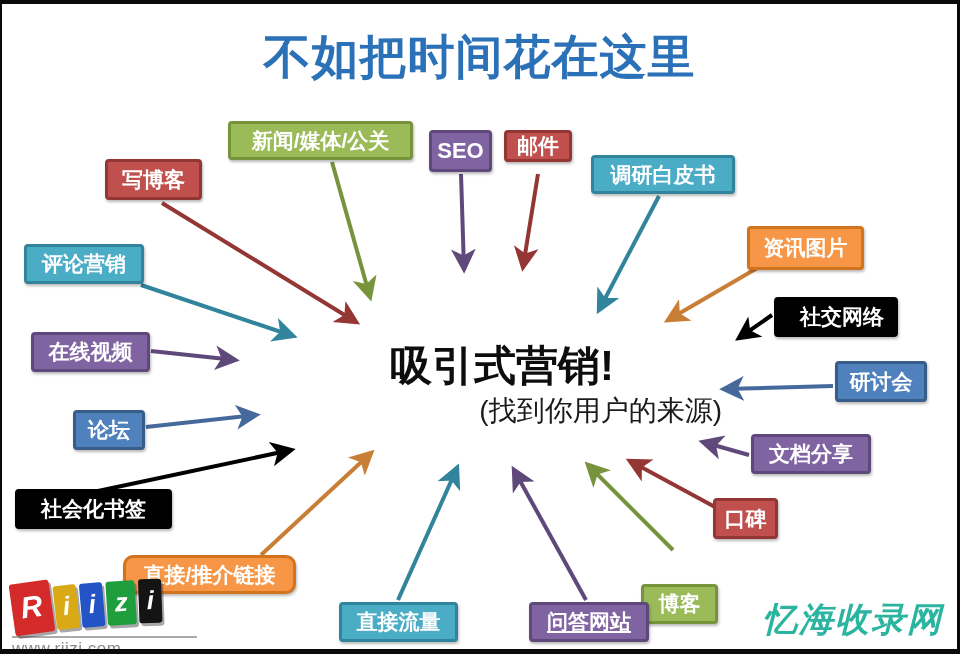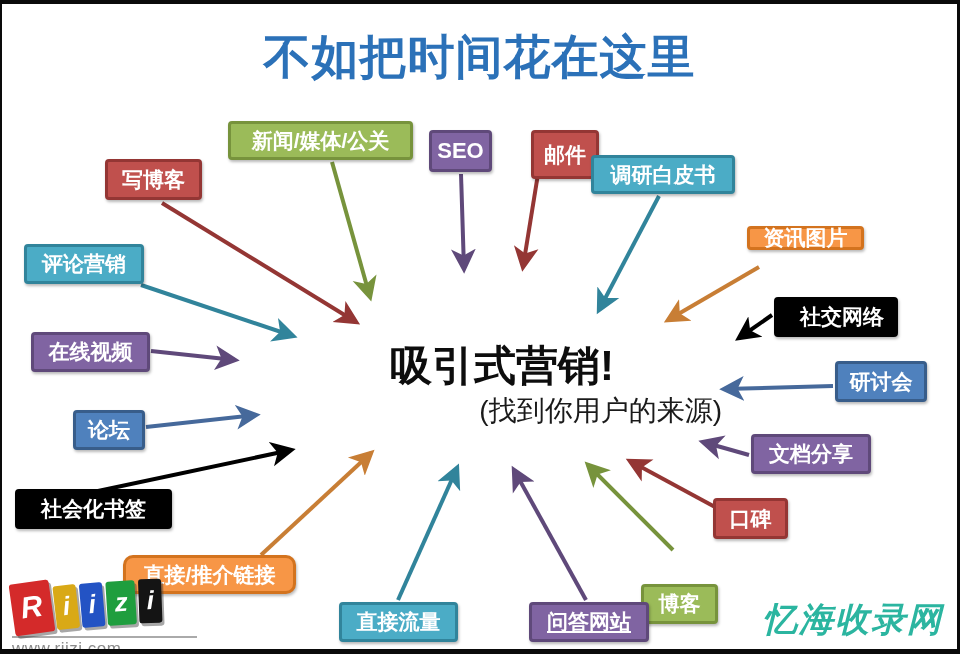--- a/index.html
+++ b/index.html
@@ -99,27 +99,27 @@
       <line x1="96" y1="487" x2="289" y2="446" stroke="#000000" stroke-width="4" marker-end="url(#head-black)"></line>
       <line x1="144" y1="423" x2="254" y2="411" stroke="#46699B" stroke-width="4" marker-end="url(#head-blue)"></line>
       <line x1="149" y1="347" x2="233" y2="356" stroke="#5F497A" stroke-width="4" marker-end="url(#head-purple)"></line>
       <line x1="139" y1="281" x2="291" y2="332" stroke="#31849B" stroke-width="4" marker-end="url(#head-teal)"></line>
     </svg>
 
   <div id="nodes">
       <div class="node" style="left: 103px; top: 155px; width: 97px; height: 41px; background: rgb(192, 80, 77); border-color: rgb(148, 54, 52);">写博客</div>
       <div class="node" style="left: 226px; top: 117px; width: 185px; height: 39px; background: rgb(155, 187, 89); border-color: rgb(119, 147, 60);">新闻/媒体/公关</div>
       <div class="node" style="left: 427px; top: 126px; width: 63px; height: 42px; background: rgb(128, 100, 162); border-color: rgb(95, 73, 122); font-size: 22px;">SEO</div>
-      <div class="node" style="left: 502px; top: 126px; width: 68px; height: 49px; background: rgb(192, 80, 77); border-color: rgb(148, 54, 52); margin-left: 27px;">邮件</div>
+      <div class="node" style="left: 502px; top: 126px; width: 68px; height: 32px; background: rgb(192, 80, 77); border-color: rgb(148, 54, 52);">邮件</div>
       <div class="node" style="left: 589px; top: 151px; width: 144px; height: 39px; background: rgb(75, 172, 198); border-color: rgb(49, 132, 155);">调研白皮书</div>
-      <div class="node" style="left: 745px; top: 222px; width: 117px; height: 24px; background: rgb(247, 150, 70); border-color: rgb(211, 115, 30);">资讯图片</div>
+      <div class="node" style="left: 745px; top: 222px; width: 117px; height: 44px; background: rgb(247, 150, 70); border-color: rgb(211, 115, 30);">资讯图片</div>
       <div class="node" style="left: 772px; top: 293px; width: 124px; height: 40px; background: rgb(0, 0, 0); border-color: rgb(0, 0, 0); padding-left: 12px;">社交网络</div>
       <div class="node" style="left: 833px; top: 357px; width: 92px; height: 41px; background: rgb(79, 129, 189); border-color: rgb(56, 93, 138);">研讨会</div>
       <div class="node" style="left: 749px; top: 430px; width: 120px; height: 40px; background: rgb(128, 100, 162); border-color: rgb(95, 73, 122);">文档分享</div>
-      <div class="node" style="left: 711px; top: 494px; width: 75px; height: 41px; background: rgb(192, 80, 77); border-color: rgb(148, 54, 52);">口碑</div>
+      <div class="node" style="left: 711px; top: 494px; width: 65px; height: 41px; background: rgb(192, 80, 77); border-color: rgb(148, 54, 52);">口碑</div>
       <div class="node" style="left: 639px; top: 580px; width: 77px; height: 40px; background: rgb(155, 187, 89); border-color: rgb(119, 147, 60);">博客</div>
       <div class="node" style="left: 527px; top: 598px; width: 120px; height: 40px; background: rgb(128, 100, 162); border-color: rgb(95, 73, 122); text-decoration: underline;">问答网站</div>
       <div class="node" style="left: 337px; top: 598px; width: 119px; height: 40px; background: rgb(75, 172, 198); border-color: rgb(49, 132, 155);">直接流量</div>
       <div class="node" style="left: 121px; top: 551px; width: 173px; height: 39px; background: rgb(247, 150, 70); border-color: rgb(211, 115, 30); border-radius: 10px;">直接/推介链接</div>
       <div class="node" style="left: 13px; top: 485px; width: 157px; height: 40px; background: rgb(0, 0, 0); border-color: rgb(0, 0, 0);">社会化书签</div>
       <div class="node" style="left: 71px; top: 406px; width: 72px; height: 40px; background: rgb(79, 129, 189); border-color: rgb(56, 93, 138);">论坛</div>
       <div class="node" style="left: 29px; top: 328px; width: 119px; height: 40px; background: rgb(128, 100, 162); border-color: rgb(95, 73, 122);">在线视频</div>
       <div class="node" style="left: 22px; top: 240px; width: 120px; height: 40px; background: rgb(75, 172, 198); border-color: rgb(49, 132, 155);">评论营销</div>
     </div>
 

